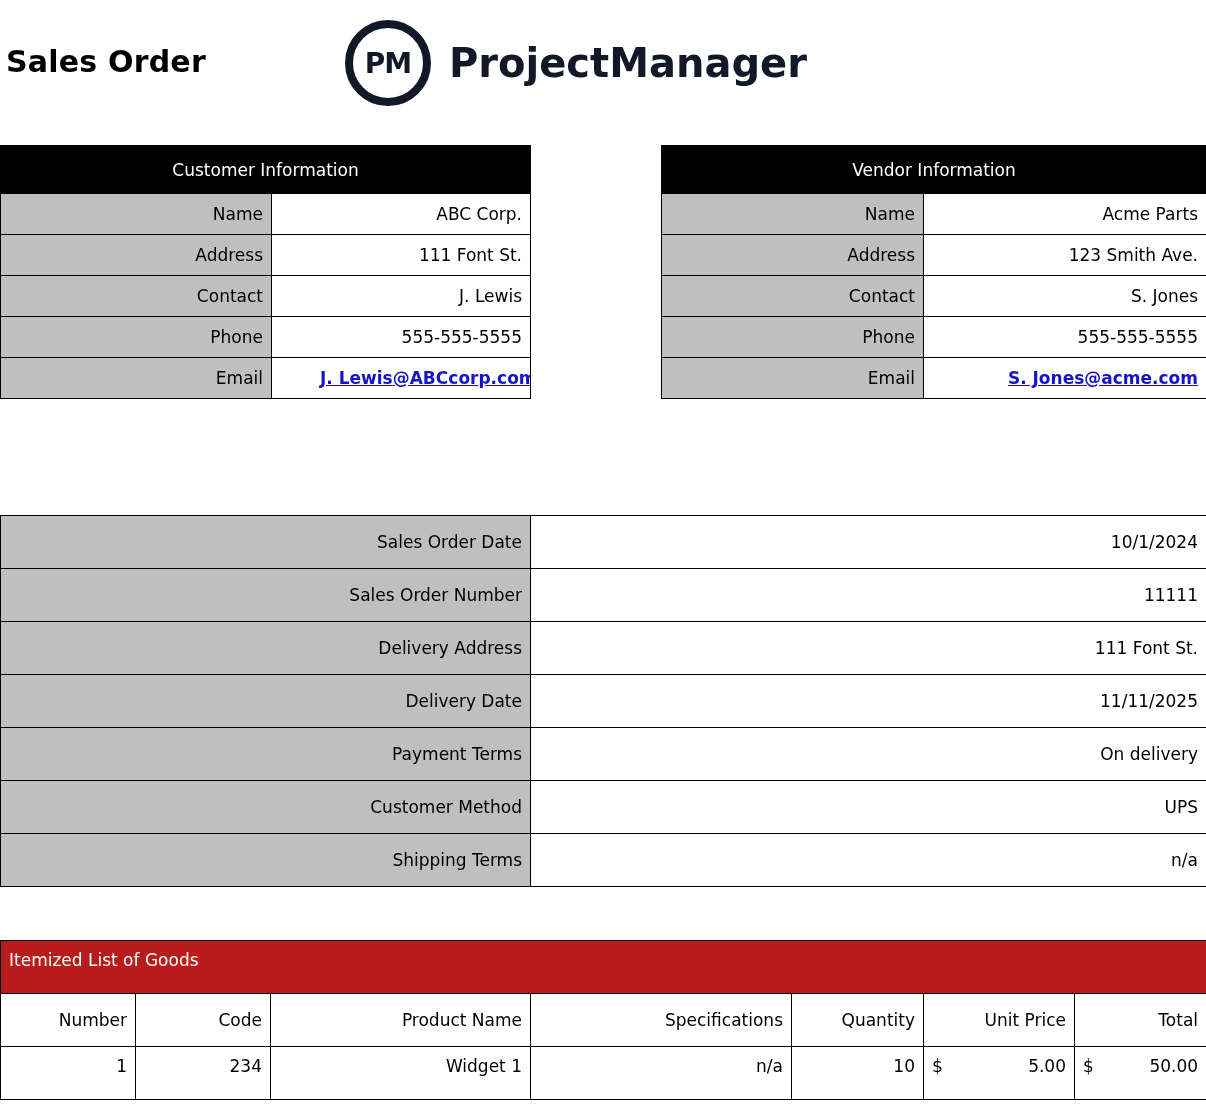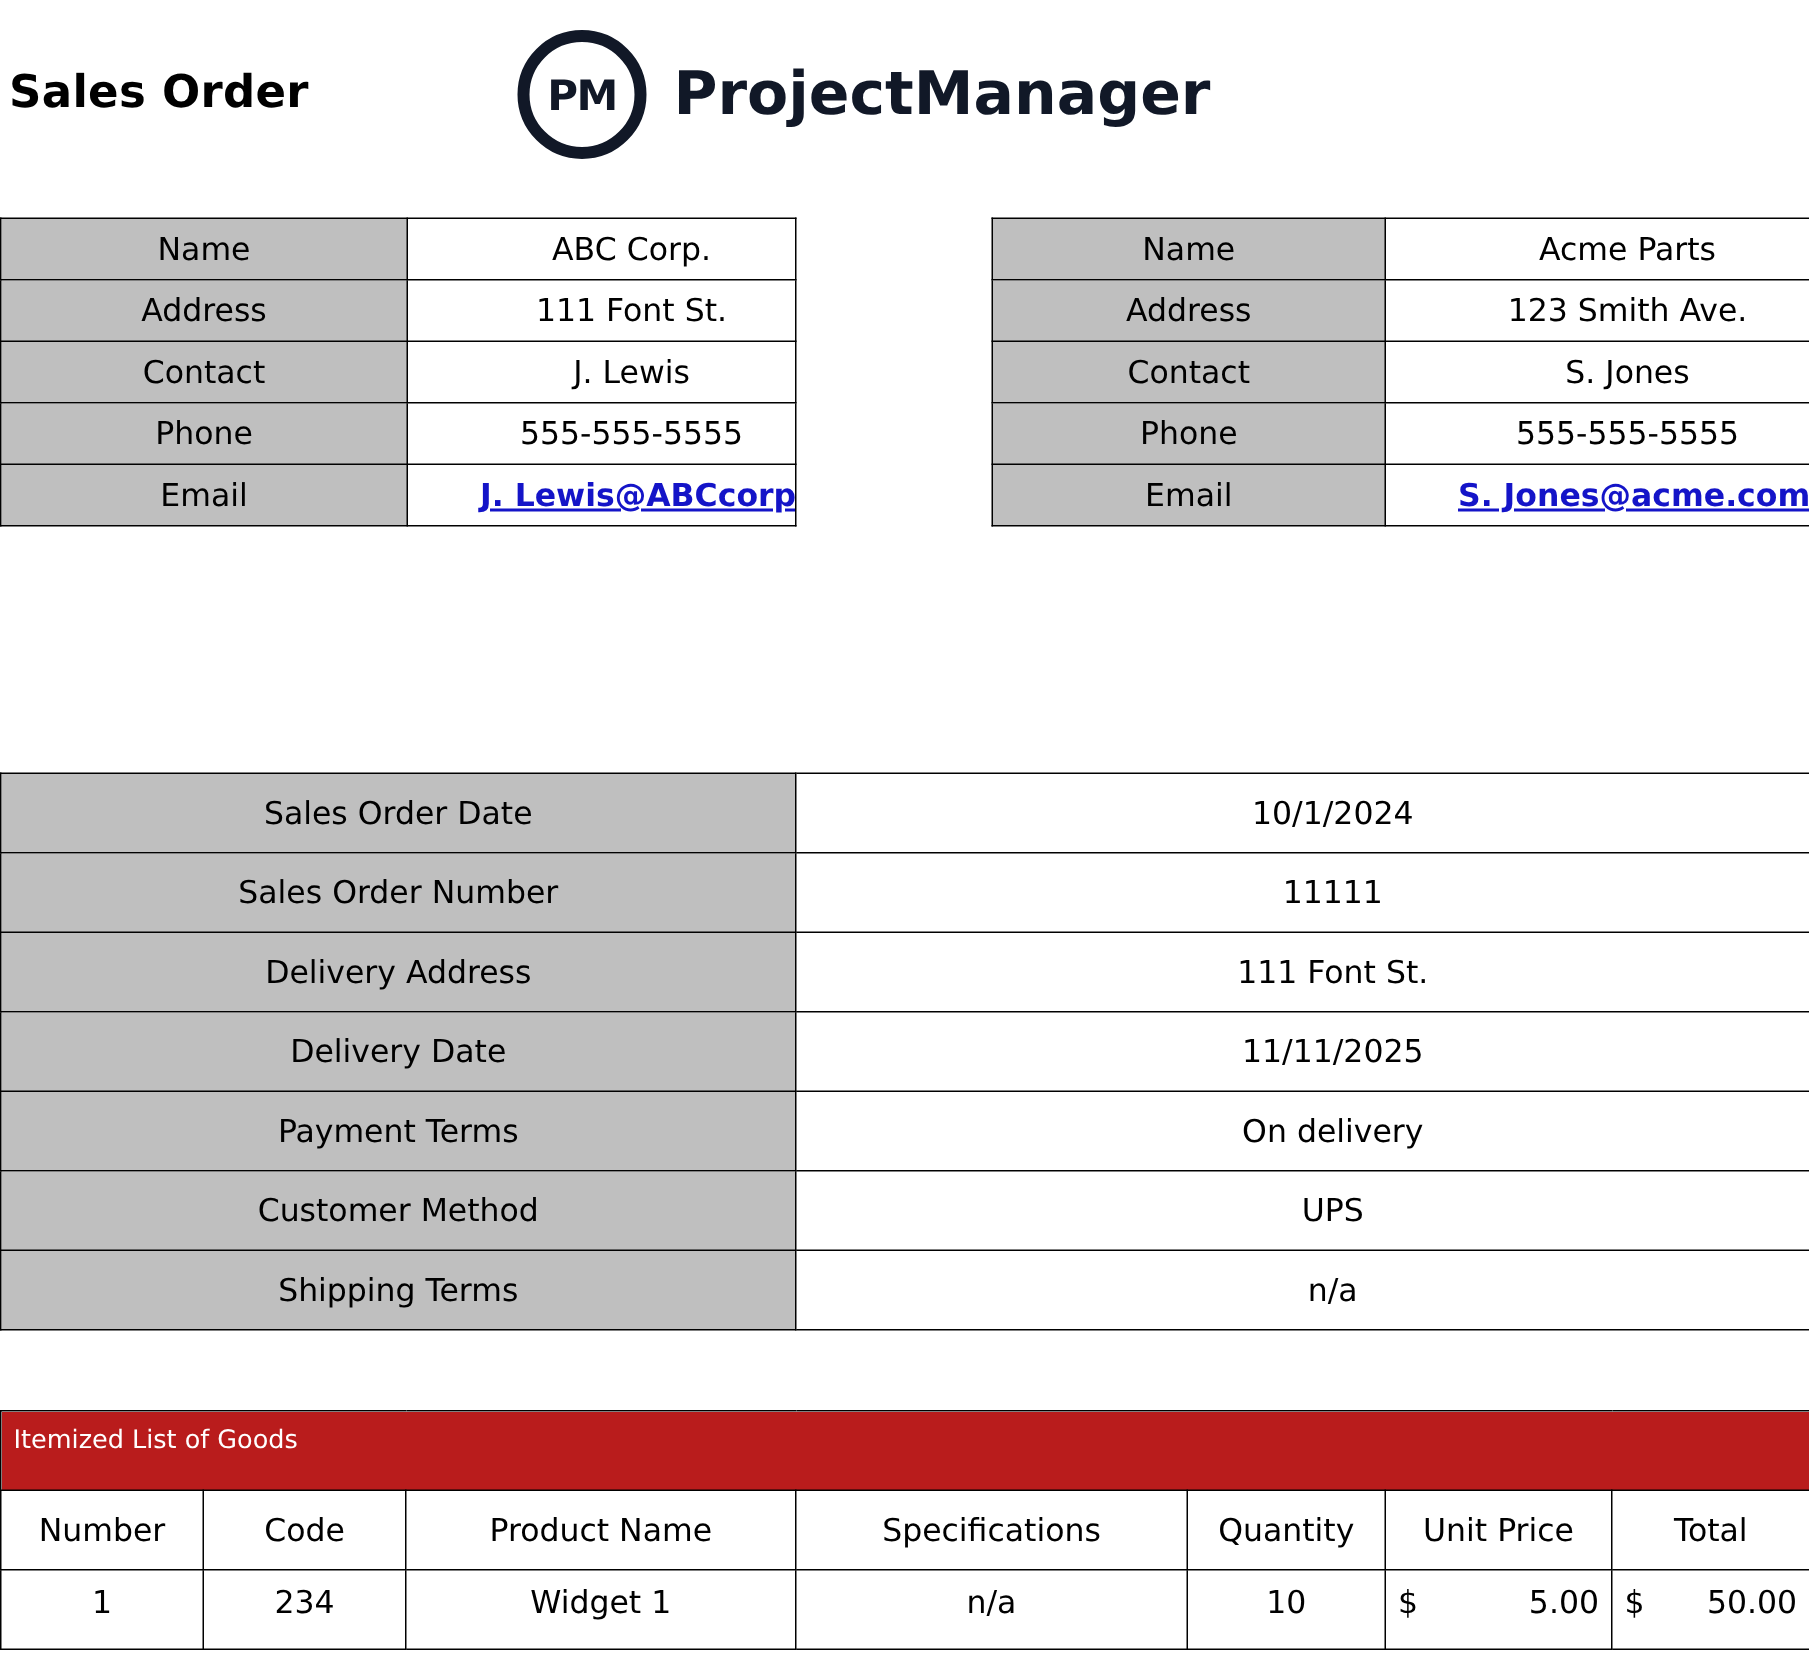--- a/index.html
+++ b/index.html
@@ -58,23 +58,23 @@
   }
 
   
   table {
     border-collapse: collapse;
     table-layout: fixed;
   }
   td, th {
     border: 1px solid #000000;
     padding: 6px 8px;
-    font-size: 21px;
+    font-size: 17px;
     font-weight: normal;
-    text-align: center;
+    text-align: right;
     vertical-align: middle;
     height: 41px;
     box-sizing: border-box;
     overflow: hidden;
     white-space: nowrap;
   }
   .section-head {
     background: #000000;
     color: #ffffff;
     text-align: center;
@@ -167,20 +167,23 @@
 
 <div class="info-row">
 
   <table class="info-table customer">
     <colgroup>
         <col class="lbl">
         <col class="val">
       </colgroup>
     <tbody>
       <tr>
+        <td class="section-head" colspan="2">Customer Information</td>
+      </tr>
+      <tr>
         <td class="label-cell">Name</td>
         <td class="value-cell">ABC Corp.</td>
       </tr>
       <tr>
         <td class="label-cell">Address</td>
         <td class="value-cell">111 Font St.</td>
       </tr>
       <tr>
         <td class="label-cell">Contact</td>
         <td class="value-cell">J. Lewis</td>
@@ -195,20 +198,23 @@
       </tr>
     </tbody>
   </table>
 
   <table class="info-table vendor">
     <colgroup>
         <col class="lbl">
         <col class="val">
       </colgroup>
     <tbody>
+      <tr>
+        <td class="section-head" colspan="2">Vendor Information</td>
+      </tr>
       <tr>
         <td class="label-cell">Name</td>
         <td class="value-cell">Acme Parts</td>
       </tr>
       <tr>
         <td class="label-cell">Address</td>
         <td class="value-cell">123 Smith Ave.</td>
       </tr>
       <tr>
         <td class="label-cell">Contact</td>

